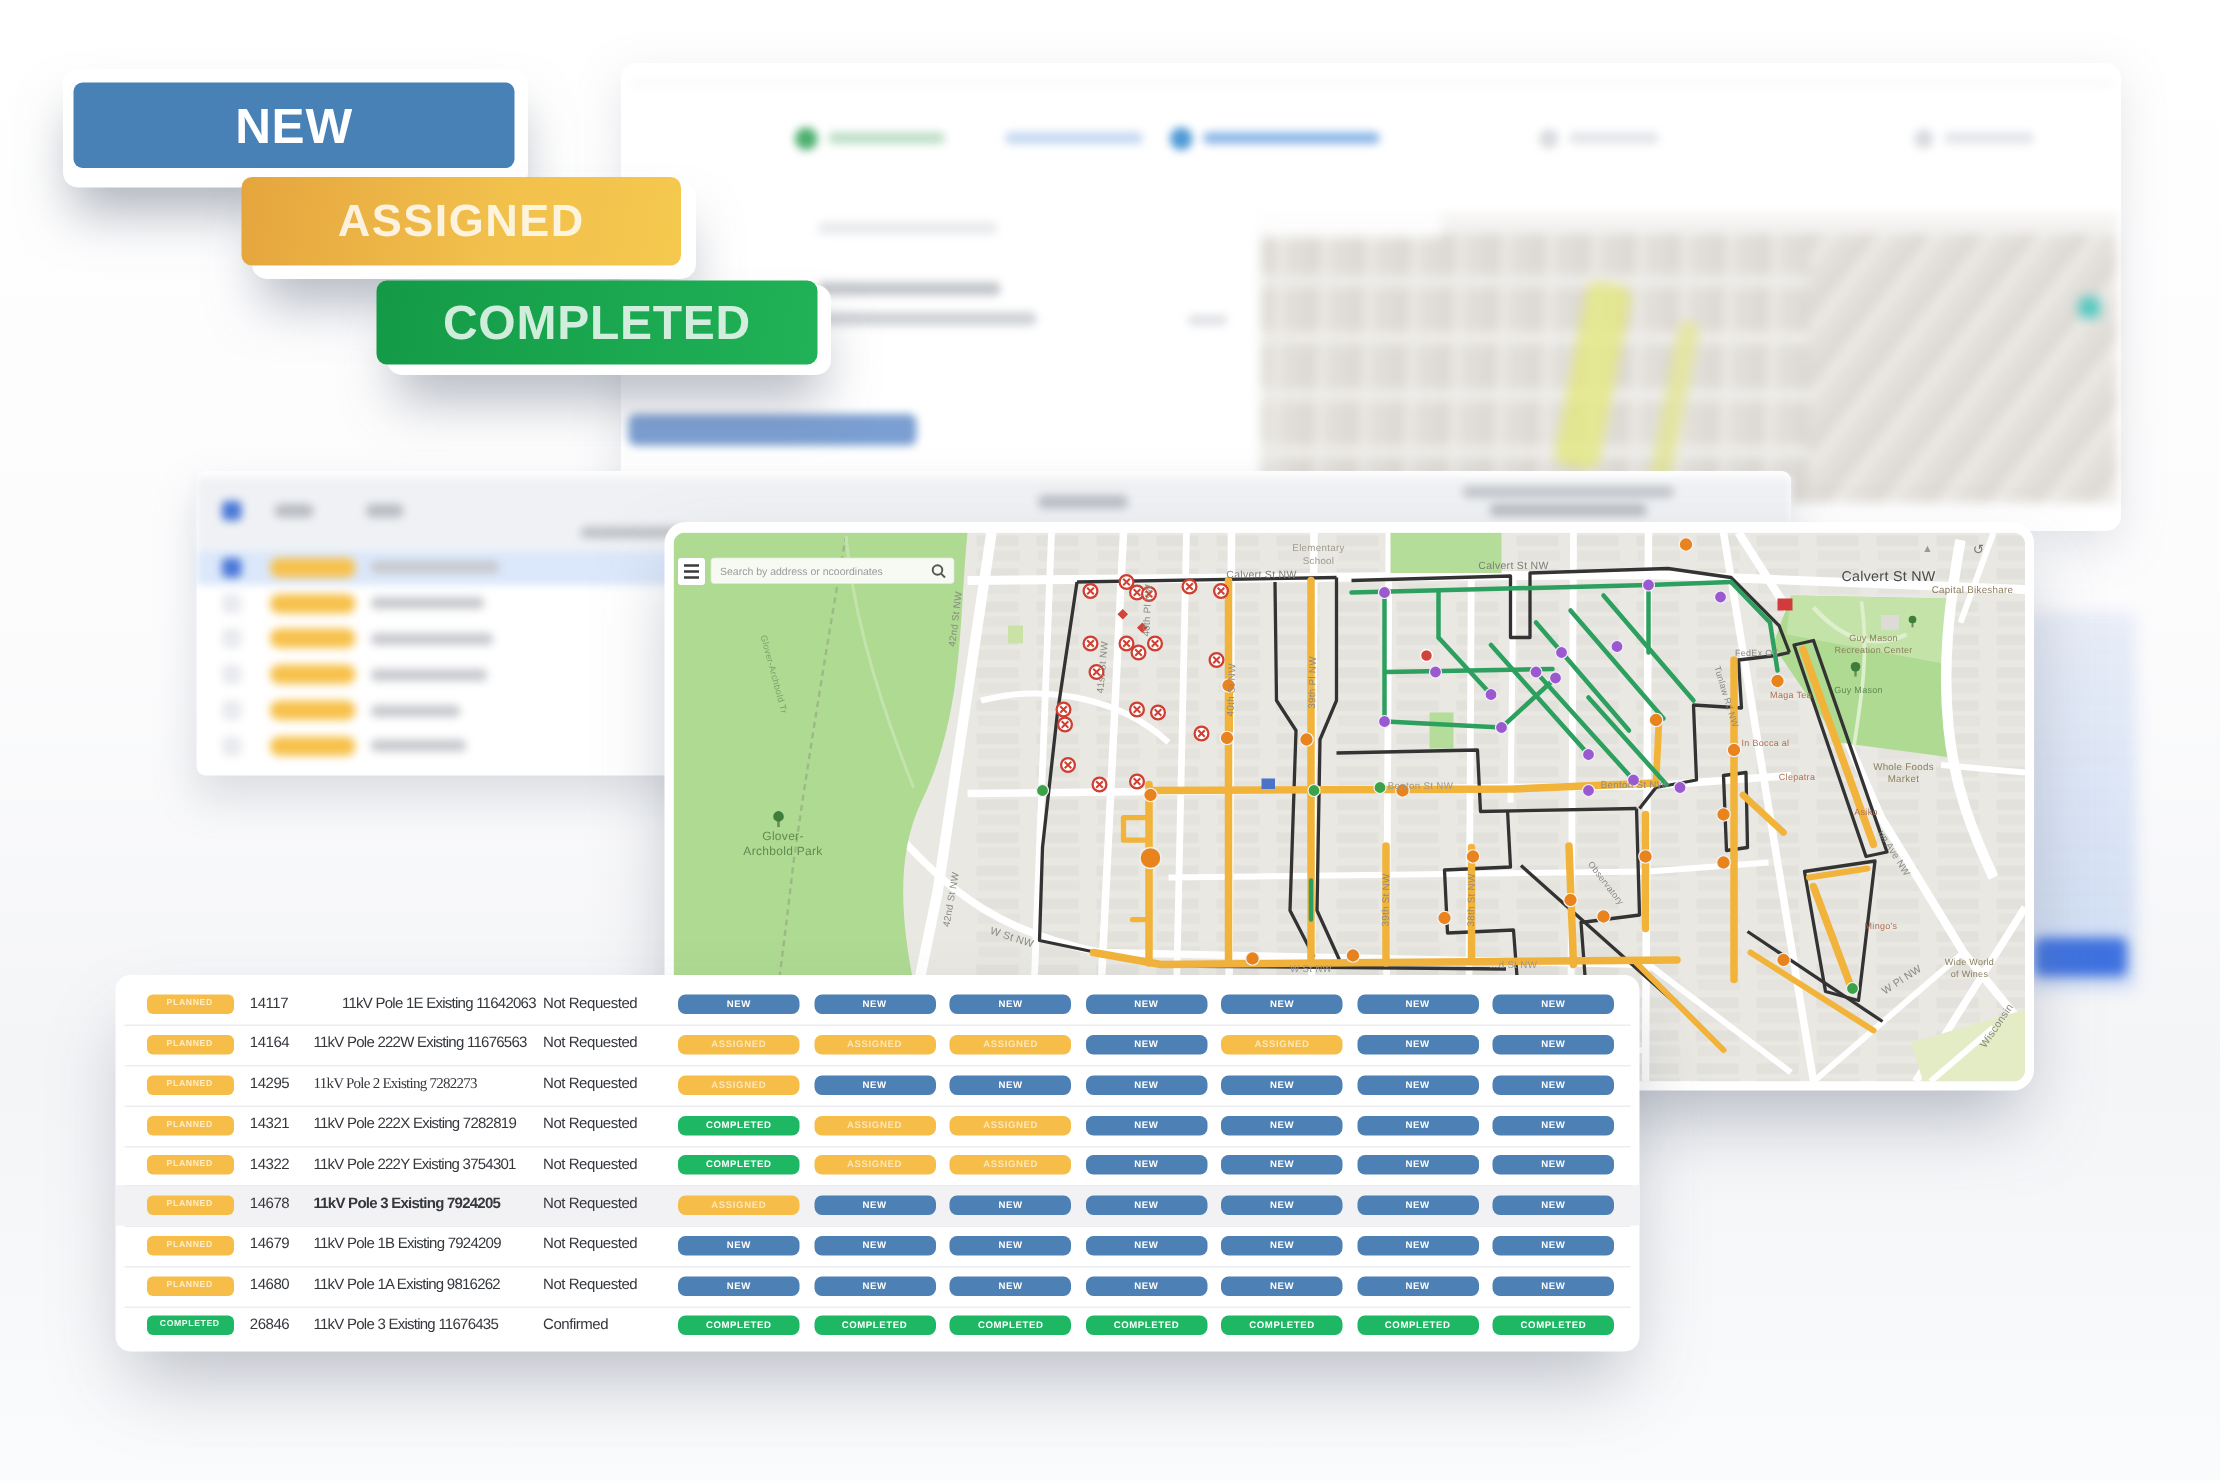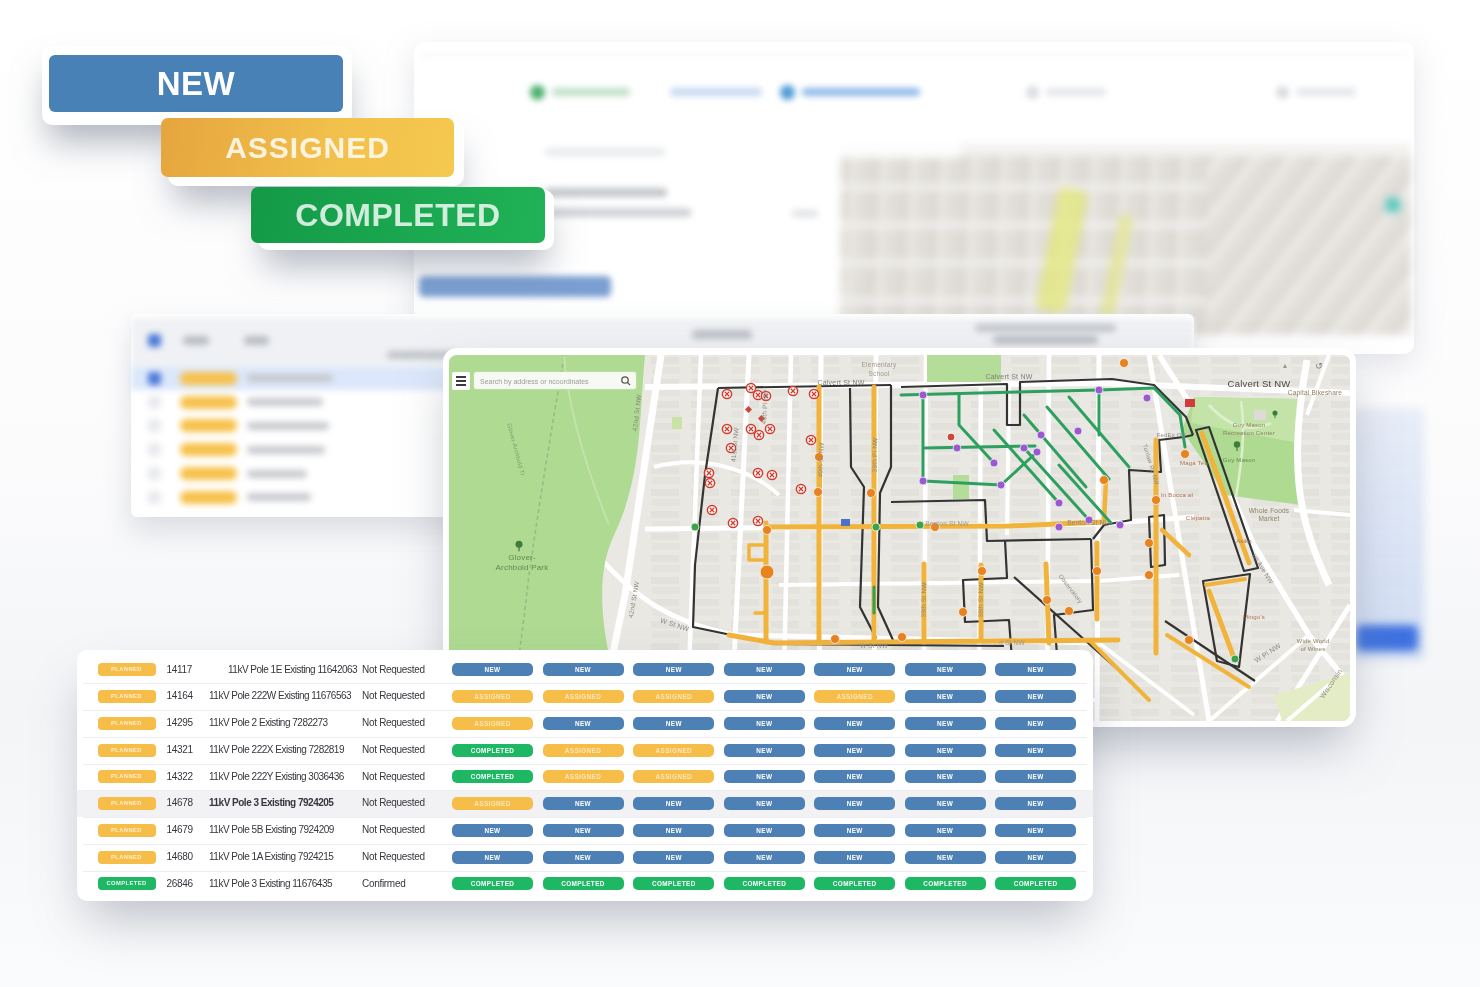--- a/index.html
+++ b/index.html
@@ -364,21 +364,21 @@
 <div class="abs" style="left:375.0px;top:40.1px;width:81.0px;height:13.0px;border-radius:5px;background:#f6bd49;color:rgba(255,255,255,0.62);font-weight:bold;font-size:6.4px;letter-spacing:.4px;text-align:center;line-height:13.4px;">ASSIGNED</div>
 <div class="abs" style="left:465.5px;top:40.1px;width:81.0px;height:13.0px;border-radius:5px;background:#f6bd49;color:rgba(255,255,255,0.62);font-weight:bold;font-size:6.4px;letter-spacing:.4px;text-align:center;line-height:13.4px;">ASSIGNED</div>
 <div class="abs" style="left:556.3px;top:40.1px;width:81.0px;height:13.0px;border-radius:5px;background:#f6bd49;color:rgba(255,255,255,0.62);font-weight:bold;font-size:6.4px;letter-spacing:.4px;text-align:center;line-height:13.4px;">ASSIGNED</div>
 <div class="abs" style="left:646.8px;top:40.1px;width:81.0px;height:13.0px;border-radius:5px;background:#4d80b4;color:rgba(255,255,255,1.00);font-weight:bold;font-size:6.4px;letter-spacing:.4px;text-align:center;line-height:13.4px;">NEW</div>
 <div class="abs" style="left:737.2px;top:40.1px;width:81.0px;height:13.0px;border-radius:5px;background:#f6bd49;color:rgba(255,255,255,0.62);font-weight:bold;font-size:6.4px;letter-spacing:.4px;text-align:center;line-height:13.4px;">ASSIGNED</div>
 <div class="abs" style="left:827.6px;top:40.1px;width:81.0px;height:13.0px;border-radius:5px;background:#4d80b4;color:rgba(255,255,255,1.00);font-weight:bold;font-size:6.4px;letter-spacing:.4px;text-align:center;line-height:13.4px;">NEW</div>
 <div class="abs" style="left:918.1px;top:40.1px;width:81.0px;height:13.0px;border-radius:5px;background:#4d80b4;color:rgba(255,255,255,1.00);font-weight:bold;font-size:6.4px;letter-spacing:.4px;text-align:center;line-height:13.4px;">NEW</div>
 <div class="abs" style="left:6px;top:59.9px;width:1004px;height:1px;background:#ededf1;"></div>
 <div class="abs" style="left:20.5px;top:66.8px;width:58.0px;height:13.0px;border-radius:4px;background:#f6bd49;color:rgba(255,255,255,0.72);font-weight:bold;font-size:5.8px;letter-spacing:.4px;text-align:center;line-height:13.4px;">PLANNED</div>
 <div class="abs" style="left:89.5px;top:67.1px;font-size:10px;letter-spacing:-0.3px;white-space:nowrap;color:#34373c;">14295</div>
-<div class="abs" style="left:132px;top:67.1px;font-size:10px;letter-spacing:-0.5px;white-space:nowrap;color:#34373c;">11kV Pole 2 Existing 7282273</div>
+<div class="abs" style="left:132px;top:67.1px;font-size:10px;letter-spacing:-0.5px;white-space:nowrap;color:#34373c;font-family:Liberation Serif, serif;">11kV Pole 2 Existing 7282273</div>
 <div class="abs" style="left:285px;top:67.1px;font-size:10px;letter-spacing:-0.3px;white-space:nowrap;color:#34373c;">Not Requested</div>
 <div class="abs" style="left:375.0px;top:66.8px;width:81.0px;height:13.0px;border-radius:5px;background:#f6bd49;color:rgba(255,255,255,0.62);font-weight:bold;font-size:6.4px;letter-spacing:.4px;text-align:center;line-height:13.4px;">ASSIGNED</div>
 <div class="abs" style="left:465.5px;top:66.8px;width:81.0px;height:13.0px;border-radius:5px;background:#4d80b4;color:rgba(255,255,255,1.00);font-weight:bold;font-size:6.4px;letter-spacing:.4px;text-align:center;line-height:13.4px;">NEW</div>
 <div class="abs" style="left:556.3px;top:66.8px;width:81.0px;height:13.0px;border-radius:5px;background:#4d80b4;color:rgba(255,255,255,1.00);font-weight:bold;font-size:6.4px;letter-spacing:.4px;text-align:center;line-height:13.4px;">NEW</div>
 <div class="abs" style="left:646.8px;top:66.8px;width:81.0px;height:13.0px;border-radius:5px;background:#4d80b4;color:rgba(255,255,255,1.00);font-weight:bold;font-size:6.4px;letter-spacing:.4px;text-align:center;line-height:13.4px;">NEW</div>
 <div class="abs" style="left:737.2px;top:66.8px;width:81.0px;height:13.0px;border-radius:5px;background:#4d80b4;color:rgba(255,255,255,1.00);font-weight:bold;font-size:6.4px;letter-spacing:.4px;text-align:center;line-height:13.4px;">NEW</div>
 <div class="abs" style="left:827.6px;top:66.8px;width:81.0px;height:13.0px;border-radius:5px;background:#4d80b4;color:rgba(255,255,255,1.00);font-weight:bold;font-size:6.4px;letter-spacing:.4px;text-align:center;line-height:13.4px;">NEW</div>
 <div class="abs" style="left:918.1px;top:66.8px;width:81.0px;height:13.0px;border-radius:5px;background:#4d80b4;color:rgba(255,255,255,1.00);font-weight:bold;font-size:6.4px;letter-spacing:.4px;text-align:center;line-height:13.4px;">NEW</div>
 <div class="abs" style="left:6px;top:86.7px;width:1004px;height:1px;background:#ededf1;"></div>
 <div class="abs" style="left:20.5px;top:93.6px;width:58.0px;height:13.0px;border-radius:4px;background:#f6bd49;color:rgba(255,255,255,0.72);font-weight:bold;font-size:5.8px;letter-spacing:.4px;text-align:center;line-height:13.4px;">PLANNED</div>
@@ -388,21 +388,21 @@
 <div class="abs" style="left:375.0px;top:93.6px;width:81.0px;height:13.0px;border-radius:5px;background:#1eb764;color:rgba(255,255,255,1.00);font-weight:bold;font-size:6.4px;letter-spacing:.4px;text-align:center;line-height:13.4px;">COMPLETED</div>
 <div class="abs" style="left:465.5px;top:93.6px;width:81.0px;height:13.0px;border-radius:5px;background:#f6bd49;color:rgba(255,255,255,0.62);font-weight:bold;font-size:6.4px;letter-spacing:.4px;text-align:center;line-height:13.4px;">ASSIGNED</div>
 <div class="abs" style="left:556.3px;top:93.6px;width:81.0px;height:13.0px;border-radius:5px;background:#f6bd49;color:rgba(255,255,255,0.62);font-weight:bold;font-size:6.4px;letter-spacing:.4px;text-align:center;line-height:13.4px;">ASSIGNED</div>
 <div class="abs" style="left:646.8px;top:93.6px;width:81.0px;height:13.0px;border-radius:5px;background:#4d80b4;color:rgba(255,255,255,1.00);font-weight:bold;font-size:6.4px;letter-spacing:.4px;text-align:center;line-height:13.4px;">NEW</div>
 <div class="abs" style="left:737.2px;top:93.6px;width:81.0px;height:13.0px;border-radius:5px;background:#4d80b4;color:rgba(255,255,255,1.00);font-weight:bold;font-size:6.4px;letter-spacing:.4px;text-align:center;line-height:13.4px;">NEW</div>
 <div class="abs" style="left:827.6px;top:93.6px;width:81.0px;height:13.0px;border-radius:5px;background:#4d80b4;color:rgba(255,255,255,1.00);font-weight:bold;font-size:6.4px;letter-spacing:.4px;text-align:center;line-height:13.4px;">NEW</div>
 <div class="abs" style="left:918.1px;top:93.6px;width:81.0px;height:13.0px;border-radius:5px;background:#4d80b4;color:rgba(255,255,255,1.00);font-weight:bold;font-size:6.4px;letter-spacing:.4px;text-align:center;line-height:13.4px;">NEW</div>
 <div class="abs" style="left:6px;top:113.5px;width:1004px;height:1px;background:#ededf1;"></div>
 <div class="abs" style="left:20.5px;top:120.4px;width:58.0px;height:13.0px;border-radius:4px;background:#f6bd49;color:rgba(255,255,255,0.72);font-weight:bold;font-size:5.8px;letter-spacing:.4px;text-align:center;line-height:13.4px;">PLANNED</div>
 <div class="abs" style="left:89.5px;top:120.7px;font-size:10px;letter-spacing:-0.3px;white-space:nowrap;color:#34373c;">14322</div>
-<div class="abs" style="left:132px;top:120.7px;font-size:10px;letter-spacing:-0.5px;white-space:nowrap;color:#34373c;">11kV Pole 222Y Existing 3036436</div>
+<div class="abs" style="left:132px;top:120.7px;font-size:10px;letter-spacing:-0.5px;white-space:nowrap;color:#34373c;">11kV Pole 222Y Existing 3754301</div>
 <div class="abs" style="left:285px;top:120.7px;font-size:10px;letter-spacing:-0.3px;white-space:nowrap;color:#34373c;">Not Requested</div>
 <div class="abs" style="left:375.0px;top:120.4px;width:81.0px;height:13.0px;border-radius:5px;background:#1eb764;color:rgba(255,255,255,1.00);font-weight:bold;font-size:6.4px;letter-spacing:.4px;text-align:center;line-height:13.4px;">COMPLETED</div>
 <div class="abs" style="left:465.5px;top:120.4px;width:81.0px;height:13.0px;border-radius:5px;background:#f6bd49;color:rgba(255,255,255,0.62);font-weight:bold;font-size:6.4px;letter-spacing:.4px;text-align:center;line-height:13.4px;">ASSIGNED</div>
 <div class="abs" style="left:556.3px;top:120.4px;width:81.0px;height:13.0px;border-radius:5px;background:#f6bd49;color:rgba(255,255,255,0.62);font-weight:bold;font-size:6.4px;letter-spacing:.4px;text-align:center;line-height:13.4px;">ASSIGNED</div>
 <div class="abs" style="left:646.8px;top:120.4px;width:81.0px;height:13.0px;border-radius:5px;background:#4d80b4;color:rgba(255,255,255,1.00);font-weight:bold;font-size:6.4px;letter-spacing:.4px;text-align:center;line-height:13.4px;">NEW</div>
 <div class="abs" style="left:737.2px;top:120.4px;width:81.0px;height:13.0px;border-radius:5px;background:#4d80b4;color:rgba(255,255,255,1.00);font-weight:bold;font-size:6.4px;letter-spacing:.4px;text-align:center;line-height:13.4px;">NEW</div>
 <div class="abs" style="left:827.6px;top:120.4px;width:81.0px;height:13.0px;border-radius:5px;background:#4d80b4;color:rgba(255,255,255,1.00);font-weight:bold;font-size:6.4px;letter-spacing:.4px;text-align:center;line-height:13.4px;">NEW</div>
 <div class="abs" style="left:918.1px;top:120.4px;width:81.0px;height:13.0px;border-radius:5px;background:#4d80b4;color:rgba(255,255,255,1.00);font-weight:bold;font-size:6.4px;letter-spacing:.4px;text-align:center;line-height:13.4px;">NEW</div>
 <div class="abs" style="left:0;top:140.2px;width:100%;height:26.8px;background:#f2f2f5;"></div>
 <div class="abs" style="left:6px;top:140.2px;width:1004px;height:1px;background:#ededf1;"></div>
@@ -413,33 +413,33 @@
 <div class="abs" style="left:375.0px;top:147.1px;width:81.0px;height:13.0px;border-radius:5px;background:#f6bd49;color:rgba(255,255,255,0.62);font-weight:bold;font-size:6.4px;letter-spacing:.4px;text-align:center;line-height:13.4px;">ASSIGNED</div>
 <div class="abs" style="left:465.5px;top:147.1px;width:81.0px;height:13.0px;border-radius:5px;background:#4d80b4;color:rgba(255,255,255,1.00);font-weight:bold;font-size:6.4px;letter-spacing:.4px;text-align:center;line-height:13.4px;">NEW</div>
 <div class="abs" style="left:556.3px;top:147.1px;width:81.0px;height:13.0px;border-radius:5px;background:#4d80b4;color:rgba(255,255,255,1.00);font-weight:bold;font-size:6.4px;letter-spacing:.4px;text-align:center;line-height:13.4px;">NEW</div>
 <div class="abs" style="left:646.8px;top:147.1px;width:81.0px;height:13.0px;border-radius:5px;background:#4d80b4;color:rgba(255,255,255,1.00);font-weight:bold;font-size:6.4px;letter-spacing:.4px;text-align:center;line-height:13.4px;">NEW</div>
 <div class="abs" style="left:737.2px;top:147.1px;width:81.0px;height:13.0px;border-radius:5px;background:#4d80b4;color:rgba(255,255,255,1.00);font-weight:bold;font-size:6.4px;letter-spacing:.4px;text-align:center;line-height:13.4px;">NEW</div>
 <div class="abs" style="left:827.6px;top:147.1px;width:81.0px;height:13.0px;border-radius:5px;background:#4d80b4;color:rgba(255,255,255,1.00);font-weight:bold;font-size:6.4px;letter-spacing:.4px;text-align:center;line-height:13.4px;">NEW</div>
 <div class="abs" style="left:918.1px;top:147.1px;width:81.0px;height:13.0px;border-radius:5px;background:#4d80b4;color:rgba(255,255,255,1.00);font-weight:bold;font-size:6.4px;letter-spacing:.4px;text-align:center;line-height:13.4px;">NEW</div>
 <div class="abs" style="left:6px;top:167.0px;width:1004px;height:1px;background:#ededf1;"></div>
 <div class="abs" style="left:20.5px;top:173.9px;width:58.0px;height:13.0px;border-radius:4px;background:#f6bd49;color:rgba(255,255,255,0.72);font-weight:bold;font-size:5.8px;letter-spacing:.4px;text-align:center;line-height:13.4px;">PLANNED</div>
 <div class="abs" style="left:89.5px;top:174.2px;font-size:10px;letter-spacing:-0.3px;white-space:nowrap;color:#34373c;">14679</div>
-<div class="abs" style="left:132px;top:174.2px;font-size:10px;letter-spacing:-0.5px;white-space:nowrap;color:#34373c;">11kV Pole 5B Existing 7924209</div>
+<div class="abs" style="left:132px;top:174.2px;font-size:10px;letter-spacing:-0.5px;white-space:nowrap;color:#34373c;">11kV Pole 1B Existing 7924209</div>
 <div class="abs" style="left:285px;top:174.2px;font-size:10px;letter-spacing:-0.3px;white-space:nowrap;color:#34373c;">Not Requested</div>
 <div class="abs" style="left:375.0px;top:173.9px;width:81.0px;height:13.0px;border-radius:5px;background:#4d80b4;color:rgba(255,255,255,1.00);font-weight:bold;font-size:6.4px;letter-spacing:.4px;text-align:center;line-height:13.4px;">NEW</div>
 <div class="abs" style="left:465.5px;top:173.9px;width:81.0px;height:13.0px;border-radius:5px;background:#4d80b4;color:rgba(255,255,255,1.00);font-weight:bold;font-size:6.4px;letter-spacing:.4px;text-align:center;line-height:13.4px;">NEW</div>
 <div class="abs" style="left:556.3px;top:173.9px;width:81.0px;height:13.0px;border-radius:5px;background:#4d80b4;color:rgba(255,255,255,1.00);font-weight:bold;font-size:6.4px;letter-spacing:.4px;text-align:center;line-height:13.4px;">NEW</div>
 <div class="abs" style="left:646.8px;top:173.9px;width:81.0px;height:13.0px;border-radius:5px;background:#4d80b4;color:rgba(255,255,255,1.00);font-weight:bold;font-size:6.4px;letter-spacing:.4px;text-align:center;line-height:13.4px;">NEW</div>
 <div class="abs" style="left:737.2px;top:173.9px;width:81.0px;height:13.0px;border-radius:5px;background:#4d80b4;color:rgba(255,255,255,1.00);font-weight:bold;font-size:6.4px;letter-spacing:.4px;text-align:center;line-height:13.4px;">NEW</div>
 <div class="abs" style="left:827.6px;top:173.9px;width:81.0px;height:13.0px;border-radius:5px;background:#4d80b4;color:rgba(255,255,255,1.00);font-weight:bold;font-size:6.4px;letter-spacing:.4px;text-align:center;line-height:13.4px;">NEW</div>
 <div class="abs" style="left:918.1px;top:173.9px;width:81.0px;height:13.0px;border-radius:5px;background:#4d80b4;color:rgba(255,255,255,1.00);font-weight:bold;font-size:6.4px;letter-spacing:.4px;text-align:center;line-height:13.4px;">NEW</div>
 <div class="abs" style="left:6px;top:193.8px;width:1004px;height:1px;background:#ededf1;"></div>
 <div class="abs" style="left:20.5px;top:200.7px;width:58.0px;height:13.0px;border-radius:4px;background:#f6bd49;color:rgba(255,255,255,0.72);font-weight:bold;font-size:5.8px;letter-spacing:.4px;text-align:center;line-height:13.4px;">PLANNED</div>
 <div class="abs" style="left:89.5px;top:201.0px;font-size:10px;letter-spacing:-0.3px;white-space:nowrap;color:#34373c;">14680</div>
-<div class="abs" style="left:132px;top:201.0px;font-size:10px;letter-spacing:-0.5px;white-space:nowrap;color:#34373c;">11kV Pole 1A Existing 7924215</div>
+<div class="abs" style="left:132px;top:201.0px;font-size:10px;letter-spacing:-0.5px;white-space:nowrap;color:#34373c;">11kV Pole 1A Existing 9816262</div>
 <div class="abs" style="left:285px;top:201.0px;font-size:10px;letter-spacing:-0.3px;white-space:nowrap;color:#34373c;">Not Requested</div>
 <div class="abs" style="left:375.0px;top:200.7px;width:81.0px;height:13.0px;border-radius:5px;background:#4d80b4;color:rgba(255,255,255,1.00);font-weight:bold;font-size:6.4px;letter-spacing:.4px;text-align:center;line-height:13.4px;">NEW</div>
 <div class="abs" style="left:465.5px;top:200.7px;width:81.0px;height:13.0px;border-radius:5px;background:#4d80b4;color:rgba(255,255,255,1.00);font-weight:bold;font-size:6.4px;letter-spacing:.4px;text-align:center;line-height:13.4px;">NEW</div>
 <div class="abs" style="left:556.3px;top:200.7px;width:81.0px;height:13.0px;border-radius:5px;background:#4d80b4;color:rgba(255,255,255,1.00);font-weight:bold;font-size:6.4px;letter-spacing:.4px;text-align:center;line-height:13.4px;">NEW</div>
 <div class="abs" style="left:646.8px;top:200.7px;width:81.0px;height:13.0px;border-radius:5px;background:#4d80b4;color:rgba(255,255,255,1.00);font-weight:bold;font-size:6.4px;letter-spacing:.4px;text-align:center;line-height:13.4px;">NEW</div>
 <div class="abs" style="left:737.2px;top:200.7px;width:81.0px;height:13.0px;border-radius:5px;background:#4d80b4;color:rgba(255,255,255,1.00);font-weight:bold;font-size:6.4px;letter-spacing:.4px;text-align:center;line-height:13.4px;">NEW</div>
 <div class="abs" style="left:827.6px;top:200.7px;width:81.0px;height:13.0px;border-radius:5px;background:#4d80b4;color:rgba(255,255,255,1.00);font-weight:bold;font-size:6.4px;letter-spacing:.4px;text-align:center;line-height:13.4px;">NEW</div>
 <div class="abs" style="left:918.1px;top:200.7px;width:81.0px;height:13.0px;border-radius:5px;background:#4d80b4;color:rgba(255,255,255,1.00);font-weight:bold;font-size:6.4px;letter-spacing:.4px;text-align:center;line-height:13.4px;">NEW</div>
 <div class="abs" style="left:6px;top:220.6px;width:1004px;height:1px;background:#ededf1;"></div>
 <div class="abs" style="left:20.5px;top:227.4px;width:58.0px;height:13.0px;border-radius:4px;background:#1eb764;color:rgba(255,255,255,0.92);font-weight:bold;font-size:5.8px;letter-spacing:.4px;text-align:center;line-height:13.4px;">COMPLETED</div>

